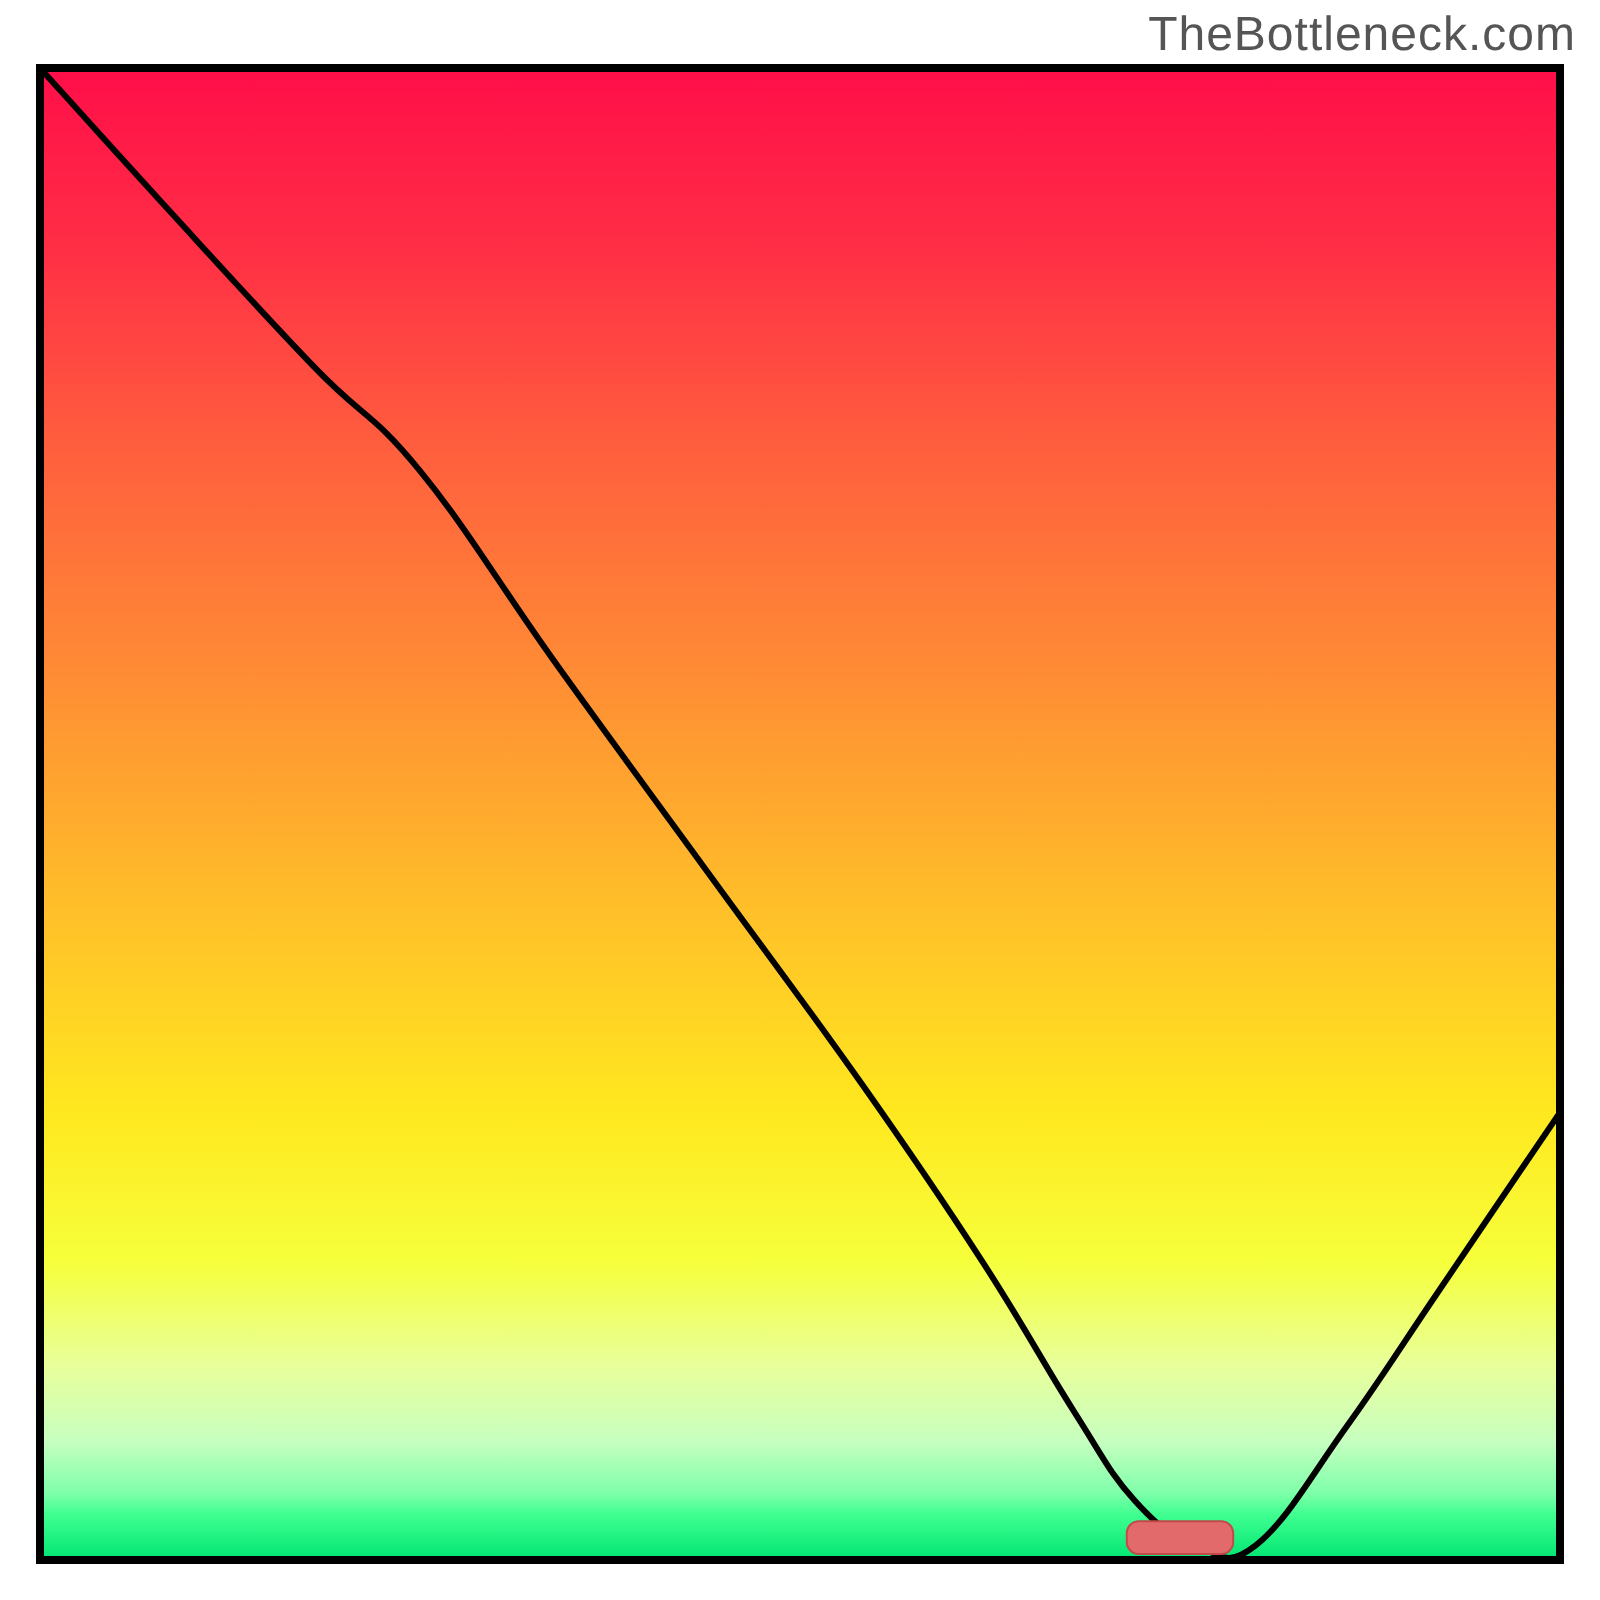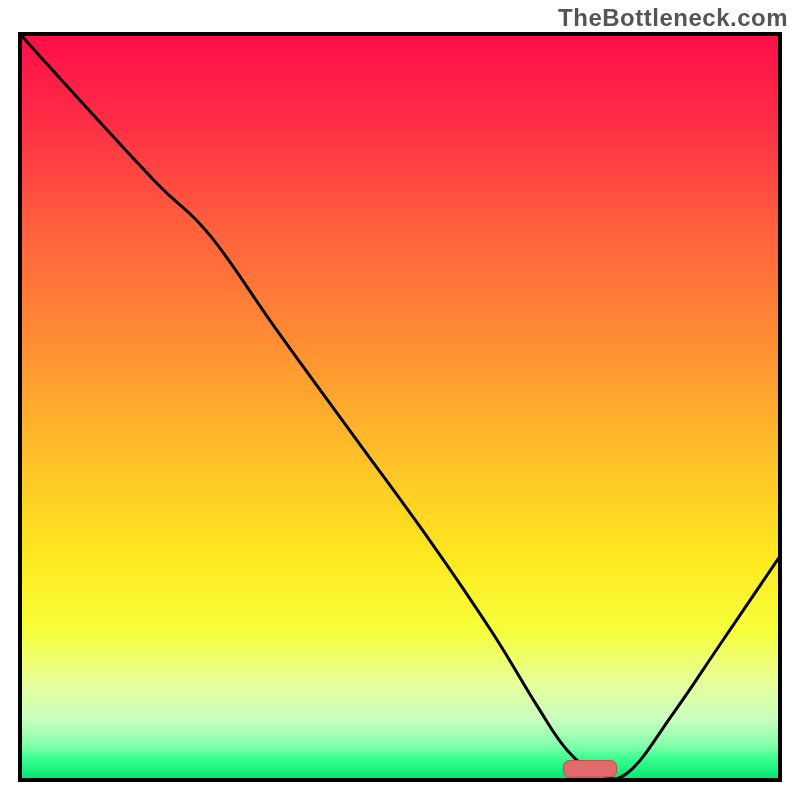--- a/index.html
+++ b/index.html
@@ -13,21 +13,21 @@
   .chart-container {
     position: relative;
     width: 800px;
     height: 800px;
   }
   .watermark {
     position: absolute;
     top: 4px;
     right: 12px;
     font-size: 24px;
-    font-weight: 700;
+    font-weight: 400;
     color: #555555;
     letter-spacing: 0.5px;
     z-index: 5;
     margin-left: 27px;
   }
   svg.plot {
     position: absolute;
     top: 0;
     left: 0;
   }

